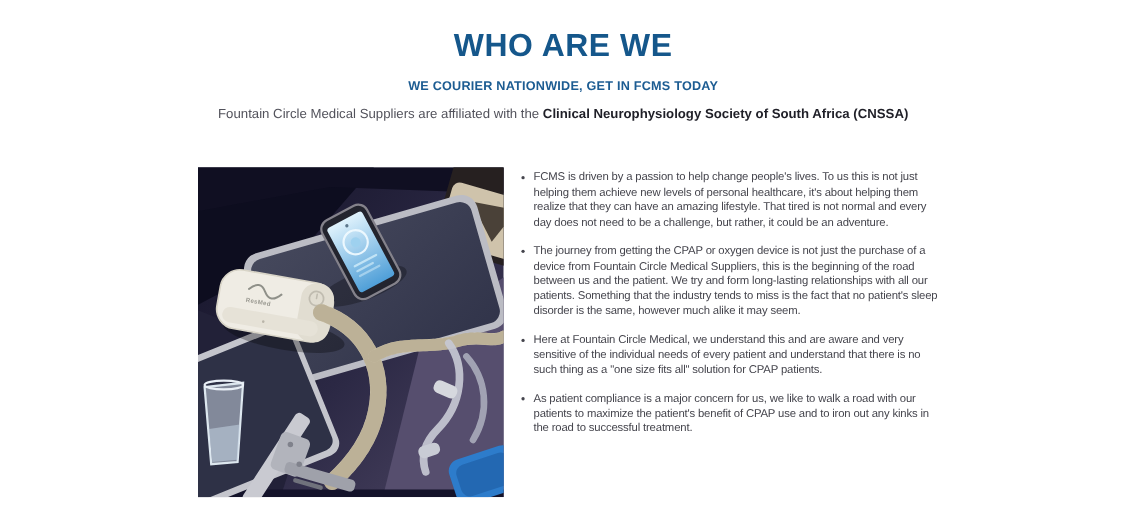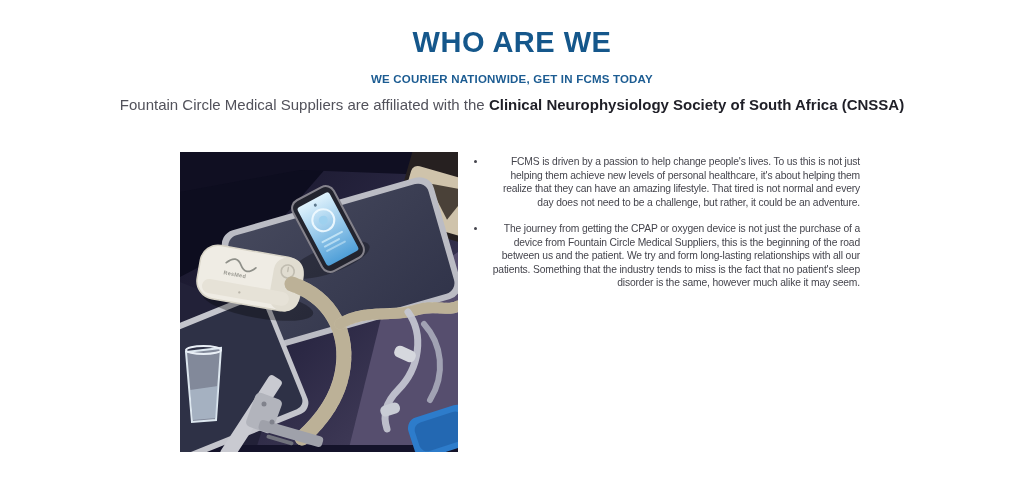--- a/index.html
+++ b/index.html
@@ -20,32 +20,32 @@
   .section-subtitle {
     position: absolute; top: 73px; left: 0; width: 100%;
     text-align: center;
     font-size: 11.5px; font-weight: 700; letter-spacing: 0.2px;
     color: #1c5c92;
     margin: 0;
   }
   .affiliation {
     position: absolute; top: 96px; left: 0; width: 100%;
     text-align: center;
-    font-size: 15px; color: #52525b;
+    font-size: 12px; color: #52525b;
     margin: 0;
   }
   .affiliation strong { color: #1f1f27; font-weight: 700; }
   .photo-wrap {
     position: absolute; left: 180px; top: 152px;
     width: 278px; height: 300px;
     overflow: hidden;
   }
   .bullets {
     position: absolute; left: 472px; top: 155px; width: 388px;
-    margin: 0; padding: 0; list-style: none; text-align: right;
+    margin: 0; padding: 0; list-style: none;
   }
   .bullets li {
     position: relative;
     padding-left: 13px;
     margin-bottom: 13px;
     font-size: 10.3px; line-height: 13.5px; letter-spacing: -0.15px;
     color: #45454d;
   }
   .bullets li::before {
     content: "";
@@ -164,15 +164,17 @@
         <circle cx="84" cy="252" r="2.5" fill="#80828c"></circle>
         <circle cx="92" cy="270" r="2.5" fill="#80828c"></circle>
         <rect x="86" y="286" width="28" height="4" rx="2" fill="#70727c" transform="rotate(16 100 288)"></rect>
       </g>
     </svg>
   </div>
 
   <ul class="bullets">
     <li>FCMS is driven by a passion to help change people's lives. To us this is not just helping them achieve new levels of personal healthcare, it's about helping them realize that they can have an amazing lifestyle. That tired is not normal and every day does not need to be a challenge, but rather, it could be an adventure.</li>
     <li>The journey from getting the CPAP or oxygen device is not just the purchase of a device from Fountain Circle Medical Suppliers, this is the beginning of the road between us and the patient. We try and form long-lasting relationships with all our patients. Something that the industry tends to miss is the fact that no patient's sleep disorder is the same, however much alike it may seem.</li>
+    <li>Here at Fountain Circle Medical, we understand this and are aware and very sensitive of the individual needs of every patient and understand that there is no such thing as a "one size fits all" solution for CPAP patients.</li>
+    <li>As patient compliance is a major concern for us, we like to walk a road with our patients to maximize the patient's benefit of CPAP use and to iron out any kinks in the road to successful treatment.</li>
   </ul>
 
 </section>
 
 </body></html>

